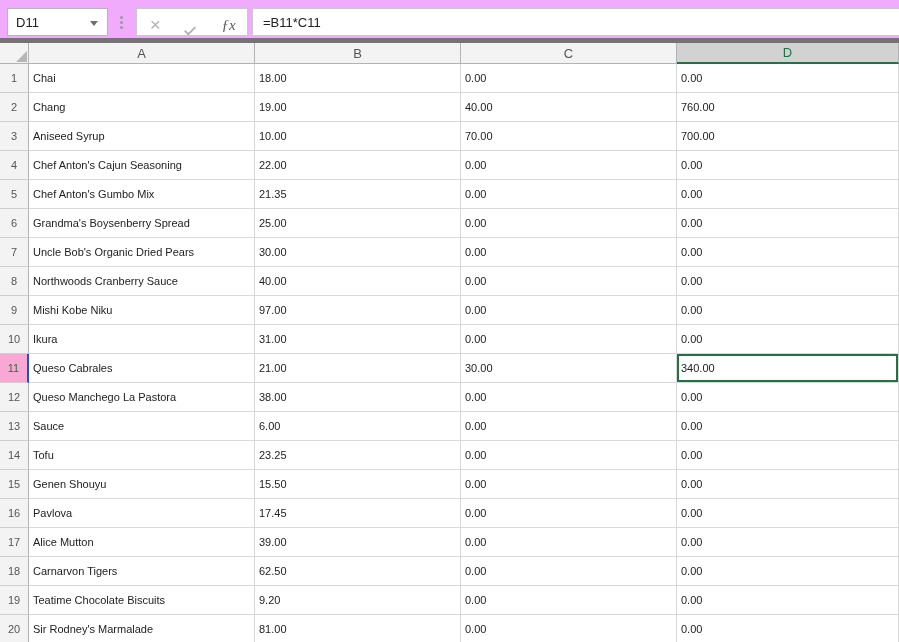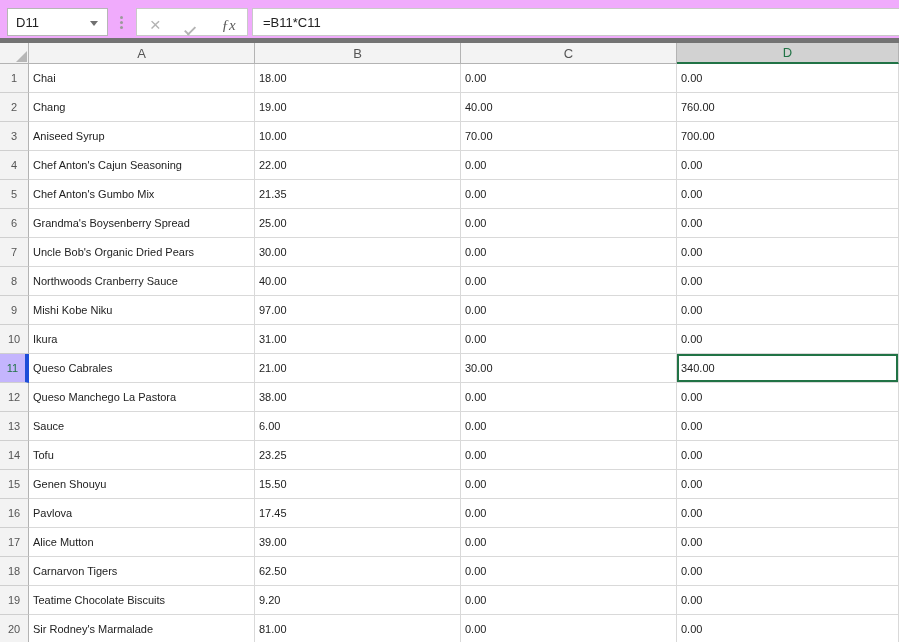--- a/index.html
+++ b/index.html
@@ -64,21 +64,21 @@
   }
   .colhead {
     border-right:1px solid #b3b3b3; border-bottom:1px solid #b3b3b3;
     font-size:13px; color:#555;
   }
   .colhead.colsel { background:#d2d2d2; color:#217346; border-bottom:2px solid #217346; }
   .rowhead {
     border-right:1px solid #b3b3b3; border-bottom:1px solid #cfcfcf;
     font-size:11px; color:#555;
   }
-  .rowhead.rowsel { background:#c4b5fd; color:#217346; border-right:4px solid #1d4ed8; }
+  .rowhead.rowsel { background:#f9a8d4; color:#217346; border-right:2px solid #1d4ed8; }
   .dcell {
     background:#fff; border-right:1px solid #d9d9d9; border-bottom:1px solid #d9d9d9;
     font-size:11px; color:#222; display:flex; align-items:center; padding-left:4px;
     overflow:hidden; white-space:nowrap;
   }
   .dcell.cellsel { box-shadow:inset 0 0 0 2px #217346; }
 </style>
 </head>
 <body>
 

